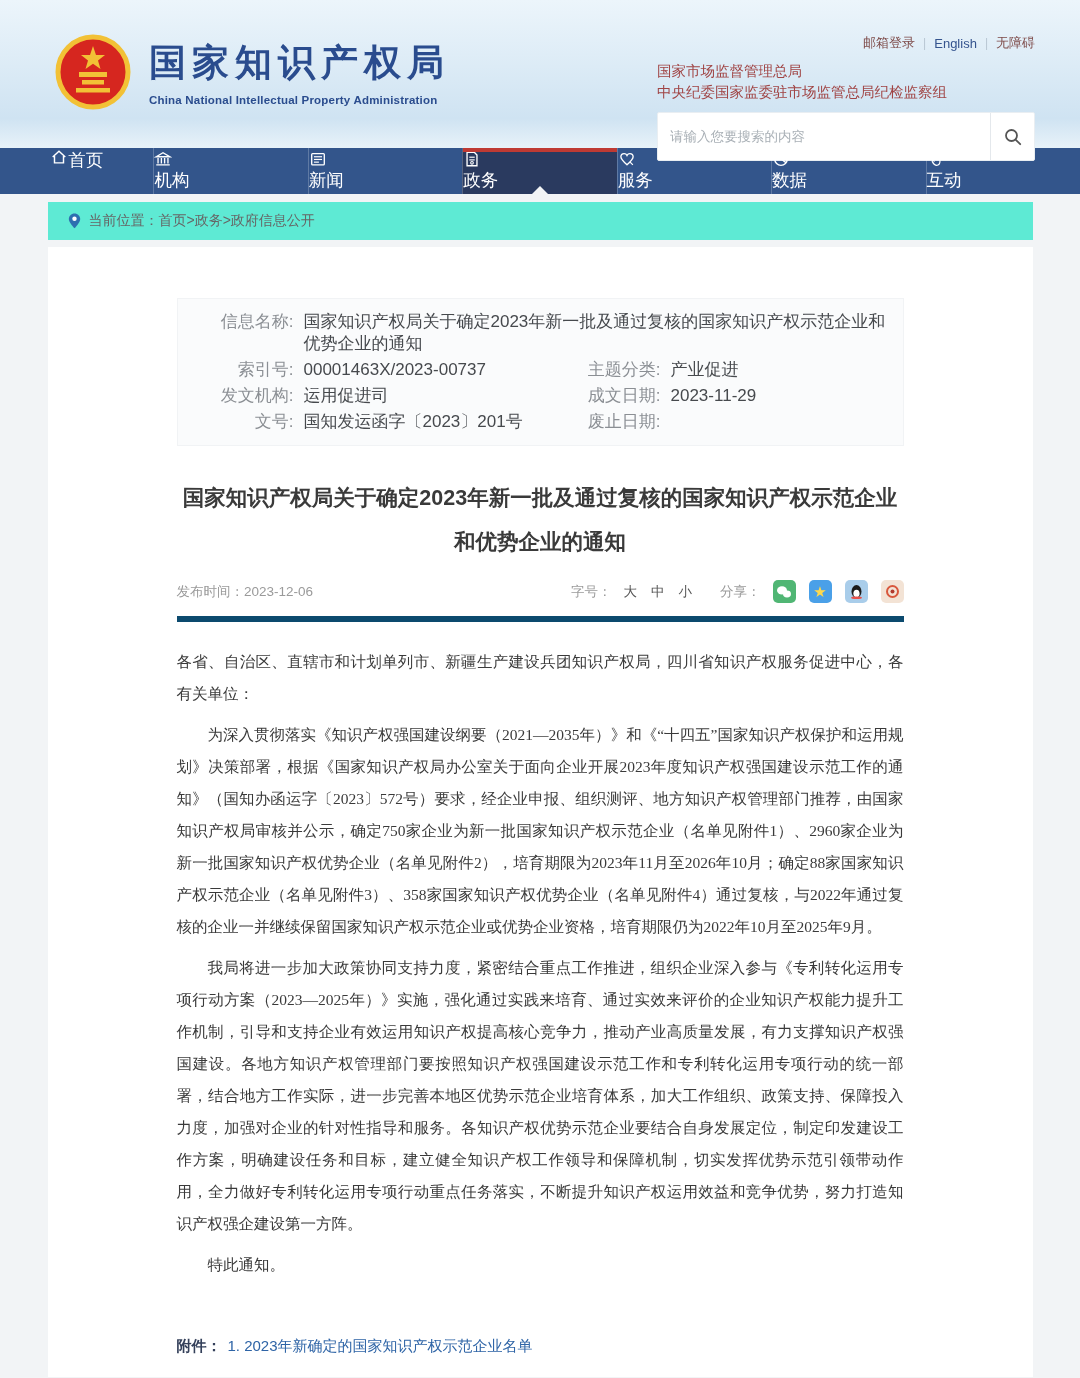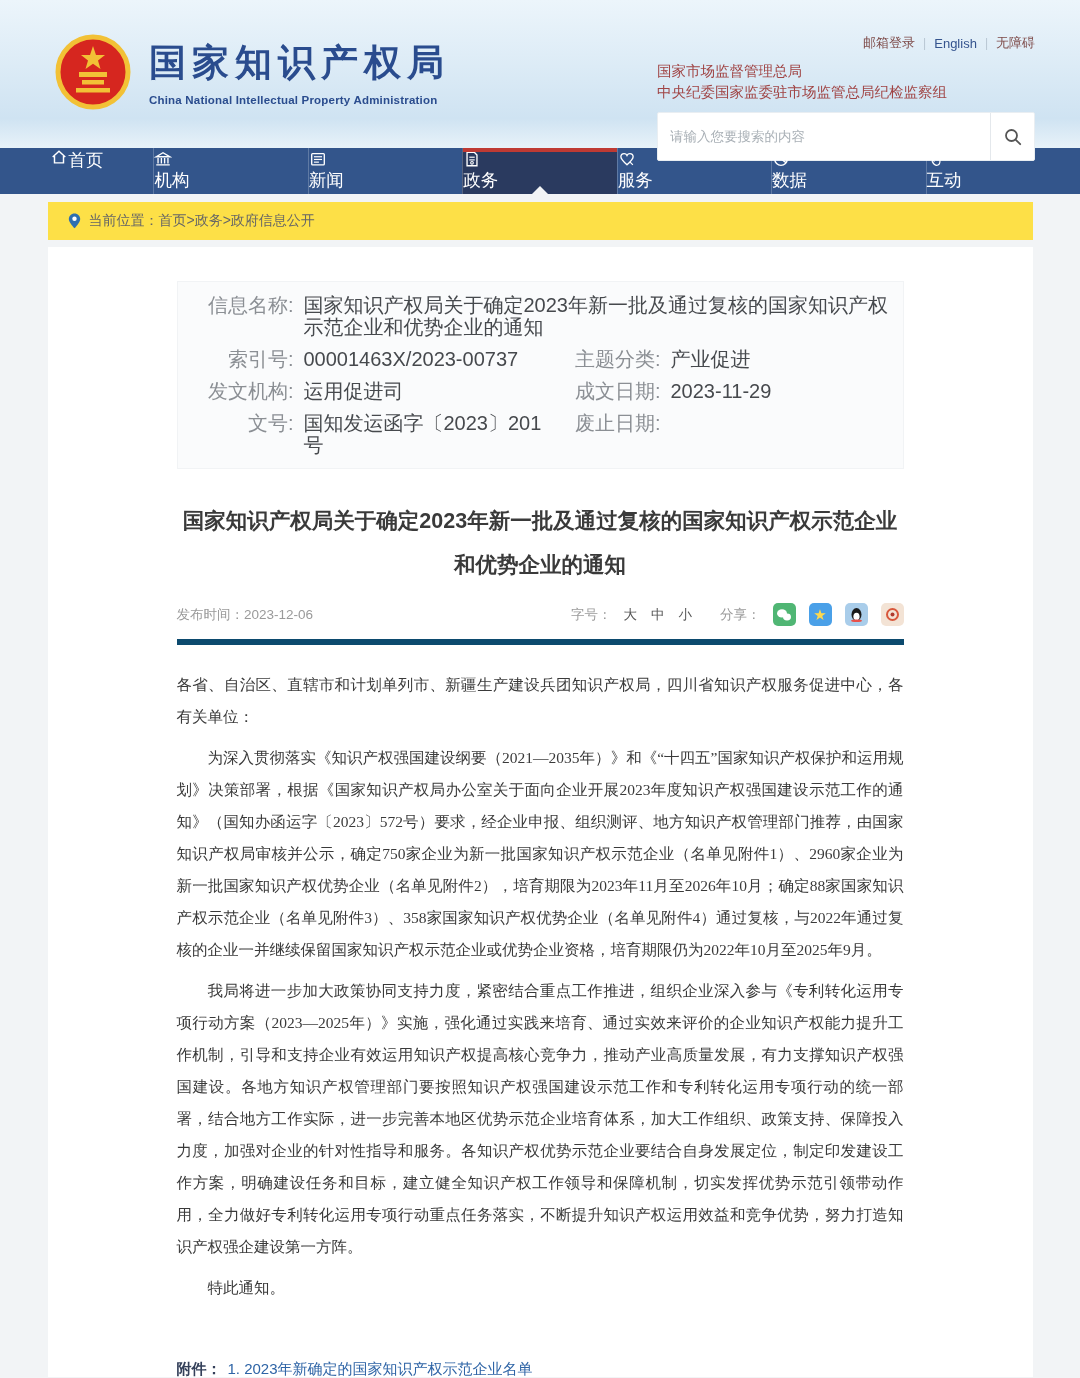--- a/index.html
+++ b/index.html
@@ -38,34 +38,34 @@
   .nav-item + .nav-item { border-left:1px solid rgba(255,255,255,.22);flex-direction:column; }
   .nav-item.active { background:#2a3a5f; }
   .nav-item.active::before { content:''; position:absolute; top:0; left:0; right:0; height:4px;
     background:#bf3a33; }
   .nav-item.active::after { content:''; position:absolute; bottom:0; left:50%;
     transform:translateX(-50%); width:0; height:0; border-left:8px solid transparent;
     border-right:8px solid transparent; border-bottom:8px solid #f2f4f6; }
   .nav-ico { display:flex; align-items:center; }
 
   
-  .crumb-bar { width:985px; margin:8px auto 7px; height:38px; background:#fde047;
+  .crumb-bar { width:985px; margin:8px auto 7px; height:38px; background:#5eead4;
     display:flex; align-items:center; padding-left:20px; font-size:14px; color:#666; }
   .crumb-bar .pin { margin-right:8px; display:flex; align-items:center; }
   .crumb-label { color:#666; }
   .crumb-path { color:#666; cursor:pointer; }
 
   
   .card { width:985px; height:1130px; margin:0 auto; background:#fff; padding-top:34px;
     overflow:hidden; }
   .col { width:727px; margin:0 auto; }
 
-  .info-table { width:727px; margin:0 auto; background:#fafbfc; border:1px solid #f1f3f5;
+  .info-table { width:727px; margin:17px auto; background:#fafbfc; border:1px solid #f1f3f5;
     padding:12px 4px; display:grid; grid-template-columns:118px 1fr 118px 232px;
-    row-gap:10px; font-size:20px; line-height:22px; }
+    row-gap:4px; font-size:17px; line-height:22px; }
   .i-label { color:#8b8f94; text-align:right; padding-right:6px; white-space:nowrap; }
   .i-value { color:#46494d; padding-left:4px; }
   .span3 { grid-column:2 / 5; }
 
   .doc-title { margin-top:30px; text-align:center; font-size:21.5px; font-weight:600;
     color:#3a3a3a; line-height:44px; }
 
   .meta-row { display:flex; justify-content:space-between; align-items:center;
     margin-top:16px; padding-bottom:13px; border-bottom:6px solid #0c4a6e;
     font-size:13.5px; color:#9a9a9a; }

